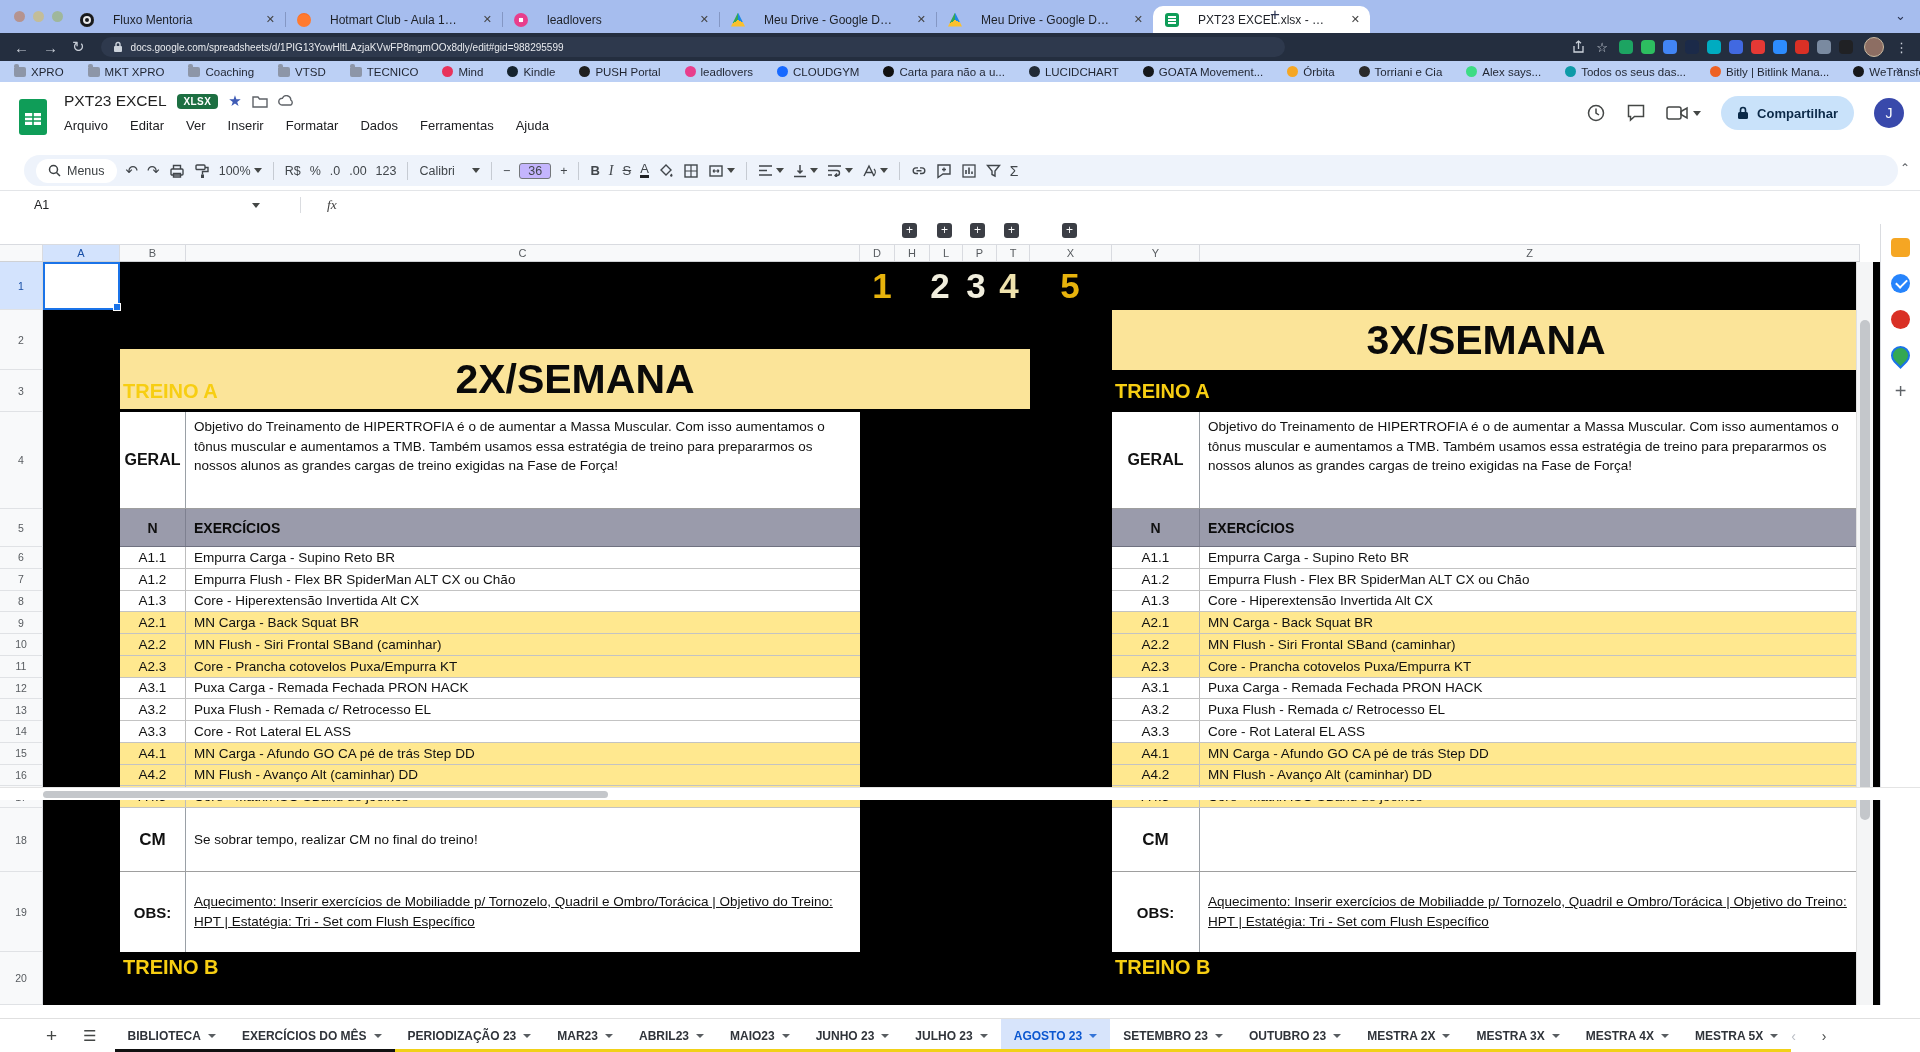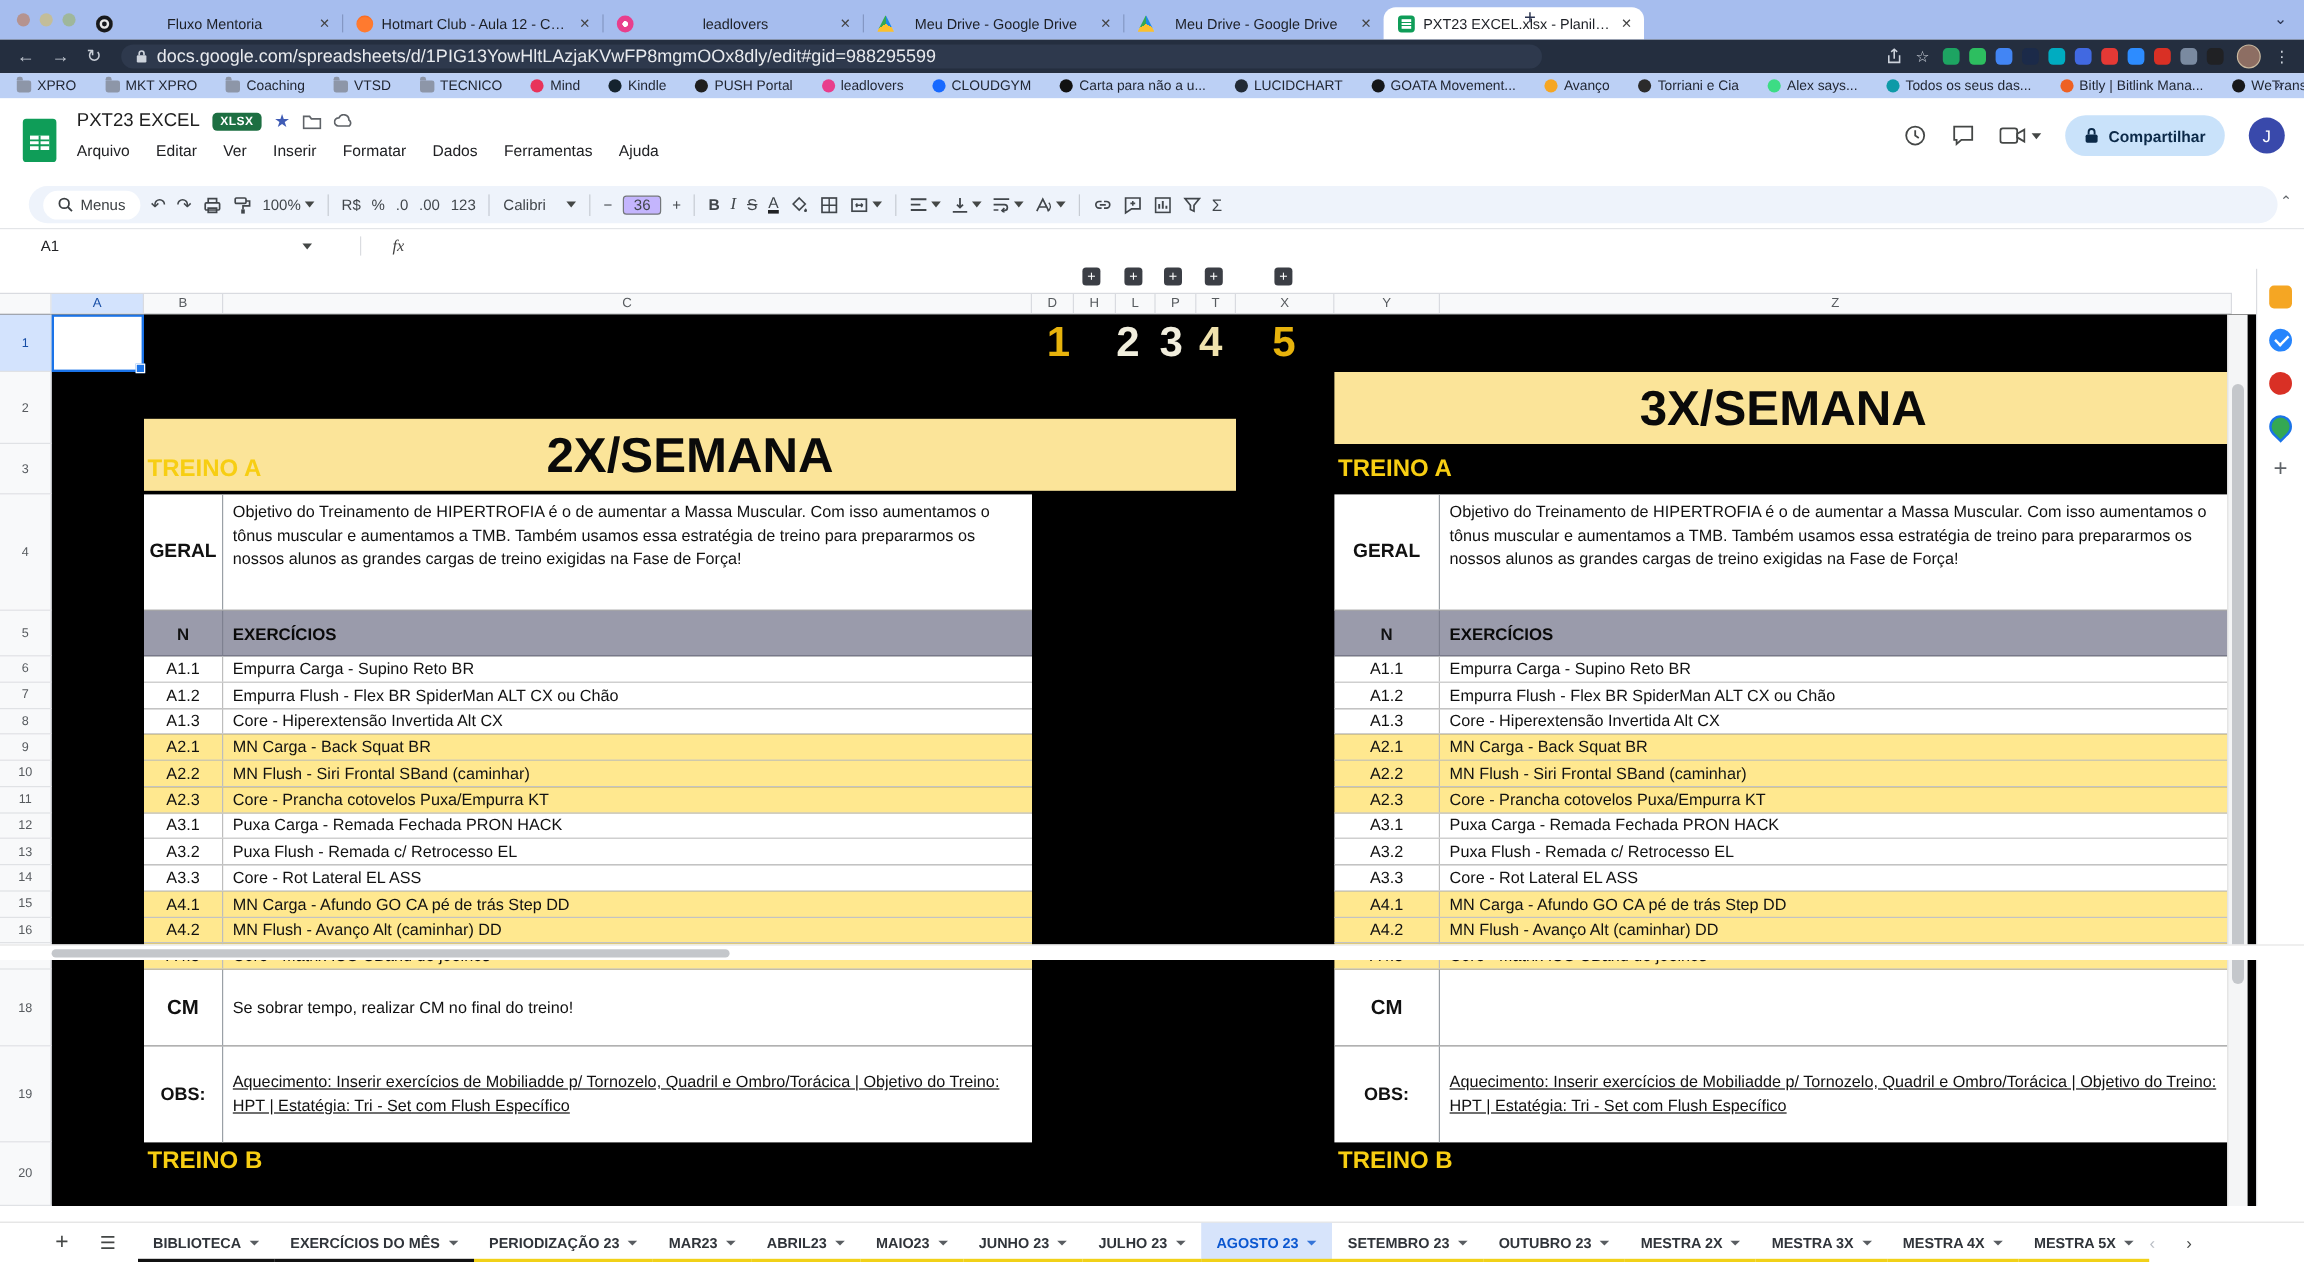--- a/index.html
+++ b/index.html
@@ -8,22 +8,22 @@
   #app{position:relative;width:1920px;height:1052px;}
   .checker{background-image:conic-gradient(var(--ck) 25%,transparent 0 50%,var(--ck) 0 75%,transparent 0);
            background-size:14px 14px;}
   svg{display:block}
   
   #tabstrip{position:absolute;left:0;top:0;width:1920px;height:33px;background:#a6bdee;--ck:rgba(140,165,225,.55);}
   #lights{position:absolute;left:14px;top:11px;display:flex;gap:8px;}
   #lights span{width:11px;height:11px;border-radius:50%;}
   #lights .l1{background:#b5938f}#lights .l2{background:#c3bd99}#lights .l3{background:#9fb79b}
   #btabs{position:absolute;left:68px;top:6px;display:flex;height:27px;}
-  .btab{position:relative;width:197px;display:flex;align-items:center;gap:7px;padding:0 8px 0 12px;
-        border-radius:10px 10px 0 0;color:#1d2026;font-size:12px;text-align:center;}
+  .btab{position:relative;width:197px;display:flex;align-items:center;gap:19px;padding:0 8px 0 12px;
+        border-radius:10px 10px 0 0;color:#1d2026;font-size:12px;}
   .btab+.btab::before{content:"";position:absolute;left:0;top:6px;bottom:6px;width:1px;background:rgba(30,40,70,.25);}
   .btab.is-active{background:#fff;}
   .btab.is-active::before{display:none;}
   .btab-title{flex:1;white-space:nowrap;overflow:hidden;text-overflow:ellipsis;}
   .btab-close{font-size:11px;color:#444;padding:0 2px;}
   .fav{width:14px;height:14px;border-radius:50%;flex:none;}
   .fav-dark{background:#17191d;box-shadow:inset 0 0 0 3px #17191d,inset 0 0 0 5px #e8e8e8;}
   .fav-flame{background:radial-gradient(circle at 50% 60%,#ff7a2f 0 60%,#f24c00 100%);}
   .fav-pink{background:radial-gradient(circle at 50% 50%,#fff 0 22%,#e83e8c 26% 100%);}
   .fav-drive{border-radius:0;background:conic-gradient(#1e88e5 0 33%,#fbc02d 0 66%,#34a853 0);
@@ -31,21 +31,21 @@
   .fav-sheets{border-radius:3px;background:#0f9d58;position:relative;}
   .fav-sheets::after{content:"";position:absolute;left:3px;top:3px;width:8px;height:8px;
       background:repeating-linear-gradient(#fff 0 2px,#0f9d58 2px 3px);}
   #newtab{margin-left:8px;font-size:17px;color:#2a3350;align-self:center;}
   #strip-caret{position:absolute;right:14px;top:8px;color:#2a3350;font-size:13px;}
   
   #urlrow{position:absolute;left:0;top:33px;width:1920px;height:28px;background:#242e3f;display:flex;align-items:center;}
   .navic{color:#c7cdd6;font-size:15px;margin-left:14px;}
   #urlpill{display:flex;align-items:center;gap:8px;margin-left:16px;width:1160px;height:20px;
            border-radius:10px;background:#2e394d;padding:0 12px;}
-  #urltext{color:#e8eaee;font-size:15px;white-space:nowrap;}
+  #urltext{color:#e8eaee;font-size:10px;white-space:nowrap;}
   #urlicons{display:flex;align-items:center;gap:11px;margin-left:auto;margin-right:12px;}
   .uic{color:#cdd3dc;font-size:13px;}
   .extdot{width:14px;height:14px;border-radius:4px;}
   #uavatar{width:18px;height:18px;border-radius:50%;background:#8d6e63;border:1px solid #c9b9a0;}
   
   #bmrow{position:absolute;left:0;top:61px;width:1920px;height:21px;background:#bcd0f5;--ck:rgba(166,190,240,.5);
          display:flex;align-items:center;gap:24px;padding:0 14px;box-sizing:border-box;}
   .bmi{display:flex;align-items:center;gap:5px;font-size:11.5px;color:#1f2430;white-space:nowrap;}
   .bmic{width:12px;height:10px;flex:none;border-radius:2px;}
   .ic-folder{background:#8d96a8;position:relative;border-radius:1px 2px 2px 2px;}
@@ -342,21 +342,21 @@
         <span>LUCIDCHART</span>
       </span>
 
       <span class="bmi">
         <span class="bmic ic-dot" style="background: rgb(21, 23, 26);"></span>
         <span>GOATA Movement...</span>
       </span>
 
       <span class="bmi">
         <span class="bmic ic-dot" style="background: rgb(245, 166, 35);"></span>
-        <span>Avanço</span>
+        <span>Órbita</span>
       </span>
 
       <span class="bmi">
         <span class="bmic ic-dot" style="background: rgb(43, 43, 43);"></span>
         <span>Torriani e Cia</span>
       </span>
 
       <span class="bmi">
         <span class="bmic ic-dot" style="background: rgb(61, 220, 132);"></span>
         <span>Alex says...</span>

